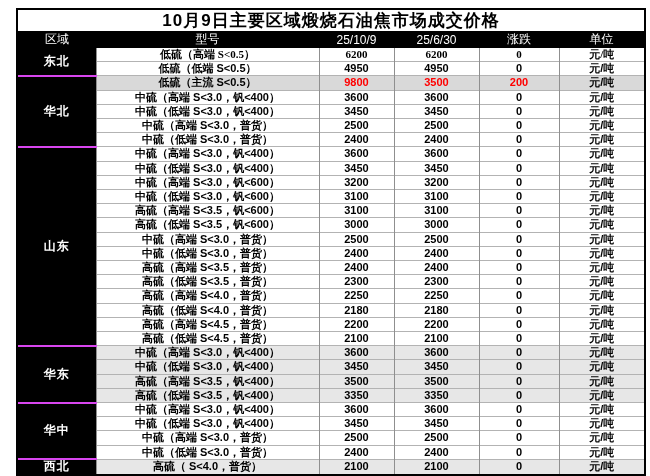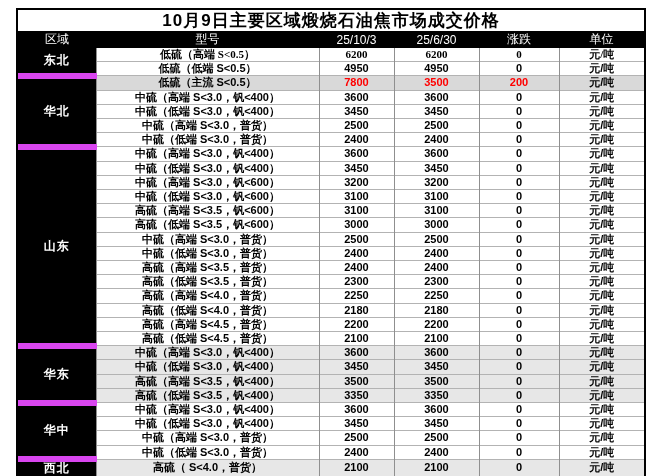--- a/index.html
+++ b/index.html
@@ -16,21 +16,21 @@
   col.c-unit{width:auto;}
   thead th{background:#000;color:#fff;font-size:12px;font-weight:normal;height:15px;
     padding:0;border:none;white-space:nowrap;overflow:hidden;}
   tbody td{height:13.2px;line-height:13.2px;padding:0;text-align:center;vertical-align:middle;
     font-size:11px;font-weight:bold;color:#000;background:#fff;
     border-left:1px solid #8f8f8f;border-top:1px solid #b3b3b3;
     white-space:nowrap;overflow:hidden;}
   tbody tr:first-child td{border-top:none;font-family:Liberation Serif, serif;}
   tbody td.region{background:#000;color:#fff;font-size:12px;border-top:none;border-left:none;
     letter-spacing:1px;}
-  tbody td.region.sep{border-top:6px solid #d946ef;}
+  tbody td.region.sep{border-top:2px solid #d946ef;}
   tr.shaded td:not(.region){background:var(--shade,#e7e7e7);}
   tr.highlight td:not(.region){background:var(--hl,#d9d9d9);}
   td.red{color:var(--red,#ff0000);}
 </style>
 </head>
 <body>
 
 <div class="sheet">
   <div class="title">10月9日主要区域煅烧石油焦市场成交价格</div>
   <table>
@@ -39,21 +39,21 @@
         <col class="c-type">
         <col class="c-cur">
       <col class="c-prev">
         <col class="c-chg">
         <col class="c-unit">
     </colgroup>
     <thead>
       <tr id="header-row">
           <th>区域</th>
           <th>型号</th>
-          <th>25/10/3</th>
+          <th>25/10/9</th>
           <th>25/6/30</th>
           <th>涨跌</th>
           <th>单位</th>
         </tr>
     </thead>
     <tbody id="table-body">
         <tr>
           <td class="region" rowspan="2">东北</td>
           <td>低硫（高端 S&lt;0.5）</td>
           <td>6200</td>
@@ -64,21 +64,21 @@
         <tr>
           <td>低硫（低端 S&lt;0.5）</td>
           <td>4950</td>
           <td>4950</td>
           <td>0</td>
           <td>元/吨</td>
         </tr>
         <tr class="highlight">
           <td class="region sep" rowspan="5">华北</td>
           <td>低硫（主流 S&lt;0.5）</td>
-          <td class="red">7800</td>
+          <td class="red">9800</td>
           <td class="red">3500</td>
           <td class="red">200</td>
           <td>元/吨</td>
         </tr>
         <tr>
           <td>中硫（高端 S&lt;3.0，钒&lt;400）</td>
           <td>3600</td>
           <td>3600</td>
           <td>0</td>
           <td>元/吨</td>

